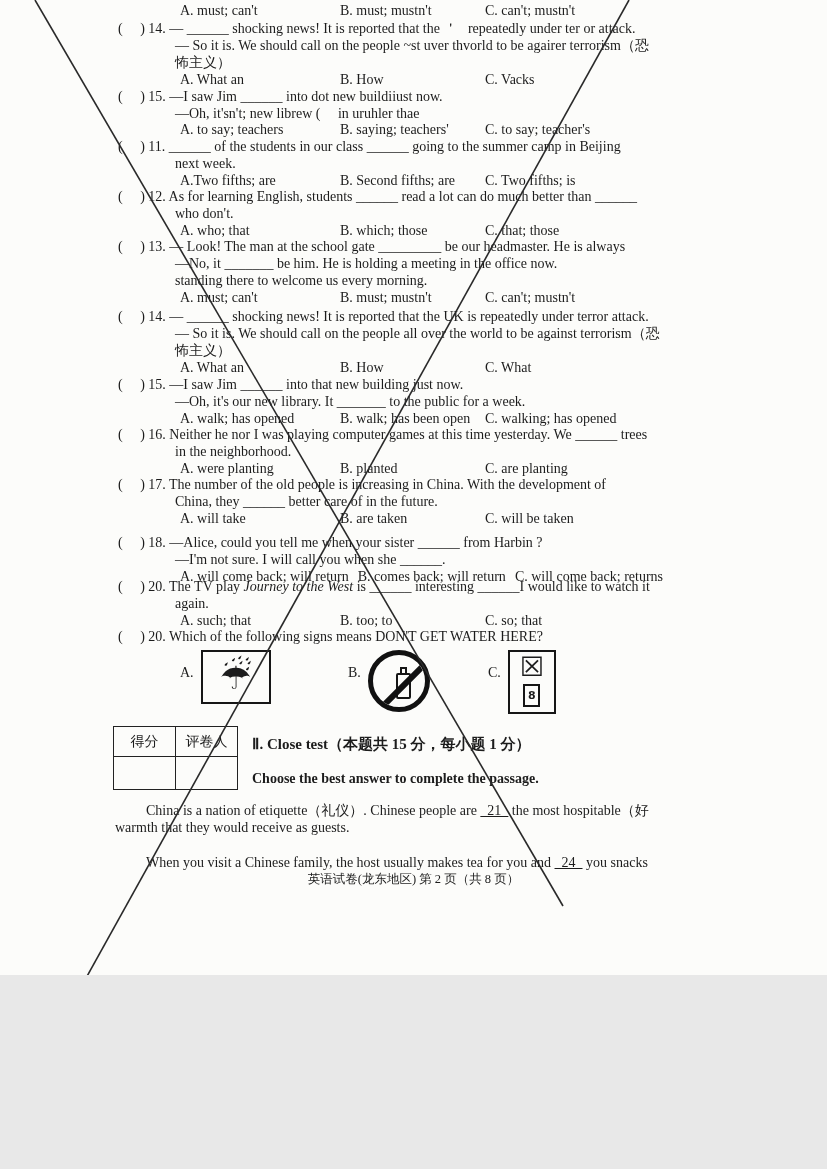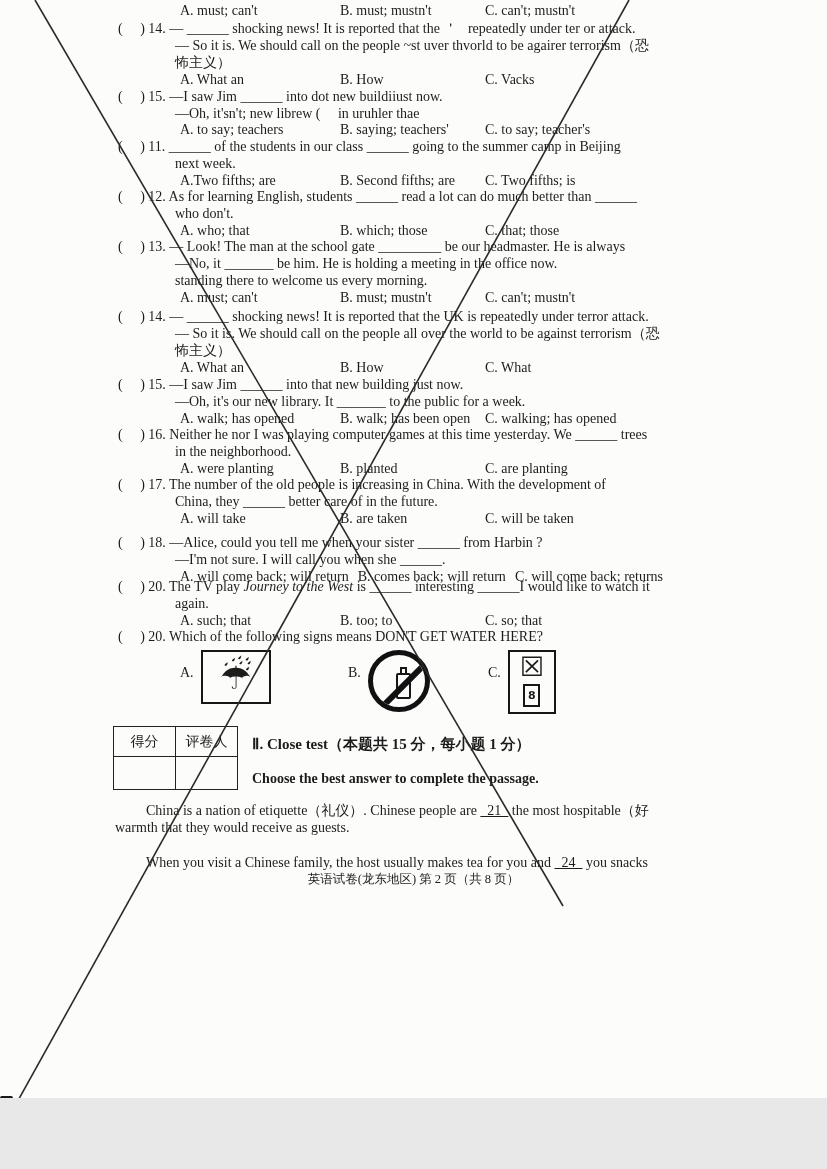--- a/index.html
+++ b/index.html
@@ -1,18 +1,18 @@
 <!DOCTYPE html>
 <html><head>
 <meta charset="utf-8">
 <style>
   * { margin:0; padding:0; box-sizing:border-box; }
   html,body { background:#e8e8e8; }
   .page {
-    position:relative; width:827px; height:1098px; margin:0 auto;
+    position:relative; width:827px; height:975px; margin:0 auto;
     background:#fcfcfa; overflow:hidden;
     font-family:"Liberation Serif", serif; font-size:14px; color:#1c1c1c;
   }
   .block { position:absolute; left:118px; }
   .line { white-space:pre; line-height:17px; }
   .indent { padding-left:57px; }
   .opts {
     display:grid; grid-template-columns:160px 145px auto;
     padding-left:62px; white-space:pre; line-height:17px;
   }

